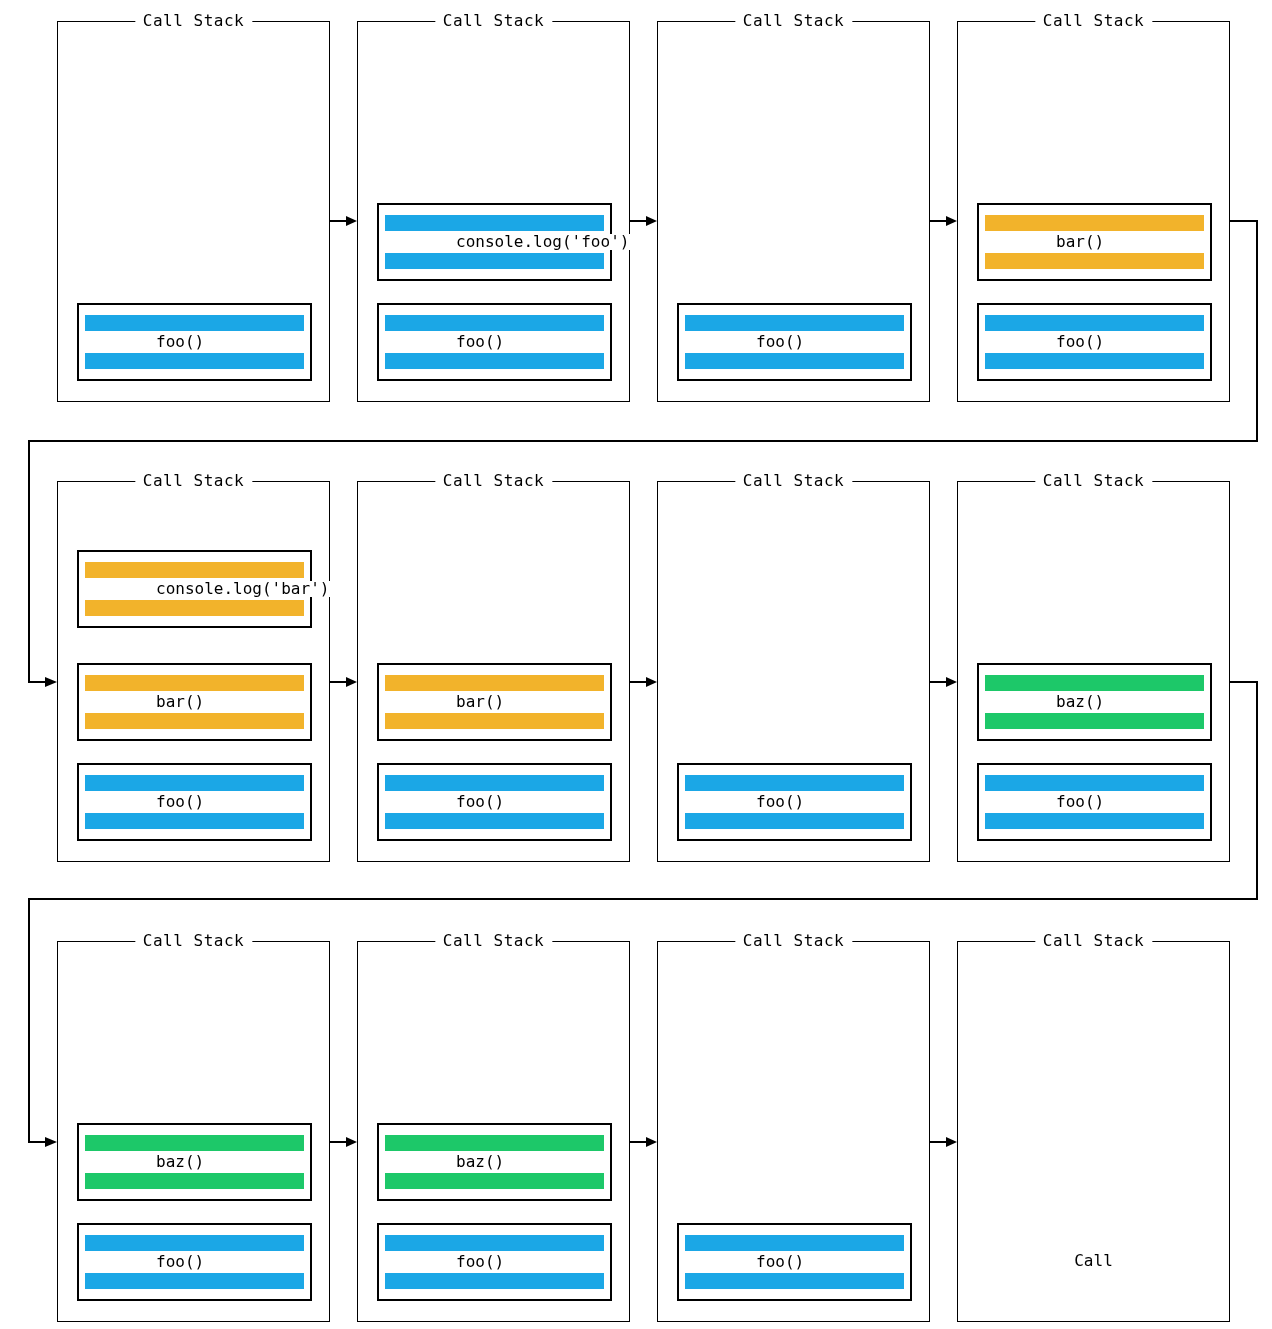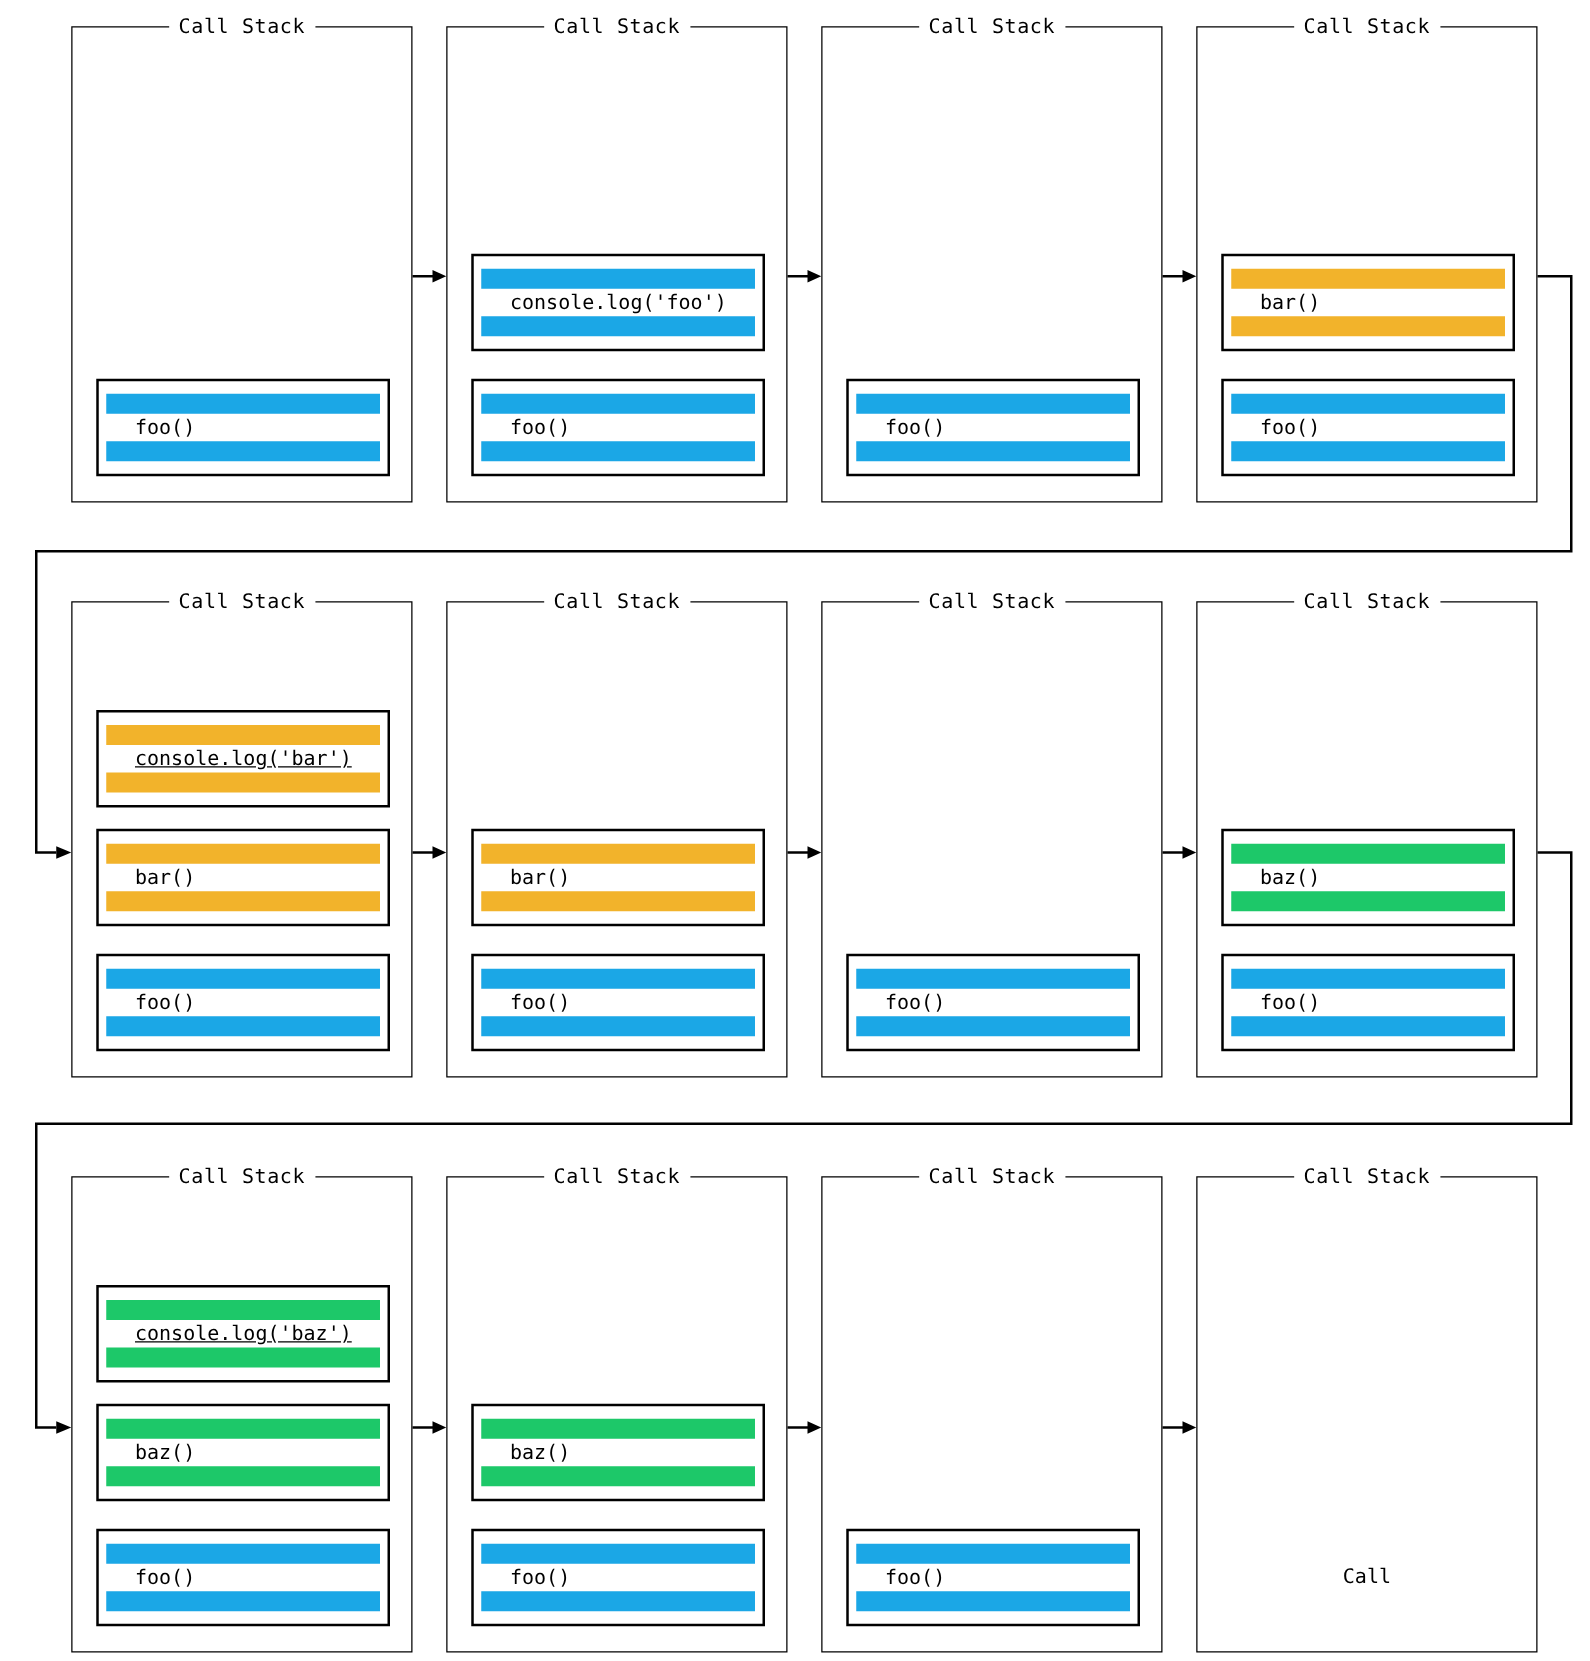--- a/index.html
+++ b/index.html
@@ -24,27 +24,27 @@
     background:#fff; padding:0 8px; font-size:16px; line-height:18px;
     letter-spacing:0.5px; white-space:nowrap;
   }
 
   
   .frame {
     position:absolute; left:19px; width:235px; height:78px;
     border:2px solid var(--line); background:#fff;
     padding:10px 6px; display:flex; flex-direction:column; justify-content:space-between;
   }
-  .slot0 { top:281px; } .slot1 { top:181px; } .slot2 { top:86px;text-decoration:underline; }
+  .slot0 { top:281px; } .slot1 { top:181px; } .slot2 { top:68px; }
   .frame.blue   { --c: var(--blue); }
   .frame.yellow { --c: var(--yellow); }
   .frame.green  { --c: var(--green); }
 
   .bar { height:16px; background:var(--c); }
-  .bar.mid { display:flex; align-items:center; background:transparent; }
+  .bar.mid { display:flex; align-items:center; background:transparent;margin-left:48px; }
   .chip { width:19px; flex:none; background:var(--c); }
   .frame-label {
     flex:none; background:#fff; padding:0 4px;
     font-size:16px; line-height:16px; white-space:nowrap;
   }
   .bar-fill { flex:1 1 auto; background:var(--c); }
 
   .empty-label {
     position:absolute; left:0; bottom:52px; width:100%;
     text-align:center; font-size:16px; line-height:16px;
@@ -231,29 +231,20 @@
     </div>
     <div class="frame slot1 green">
       <div class="bar"></div>
       <div class="bar mid">
         <span class="chip"></span>
         <span class="frame-label">baz()</span>
         <span class="bar-fill"></span>
       </div>
       <div class="bar"></div>
     </div>
-    <div class="frame slot2 green">
-      <div class="bar"></div>
-      <div class="bar mid">
-        <span class="chip"></span>
-        <span class="frame-label">console.log('baz')</span>
-        <span class="bar-fill"></span>
-      </div>
-      <div class="bar"></div>
-    </div>
   </div>
 
   <div class="panel col1 row2">
     <span class="panel-title">Call Stack</span>
     <div class="frame slot0 blue">
       <div class="bar"></div>
       <div class="bar mid">
         <span class="chip"></span>
         <span class="frame-label">foo()</span>
         <span class="bar-fill"></span>

